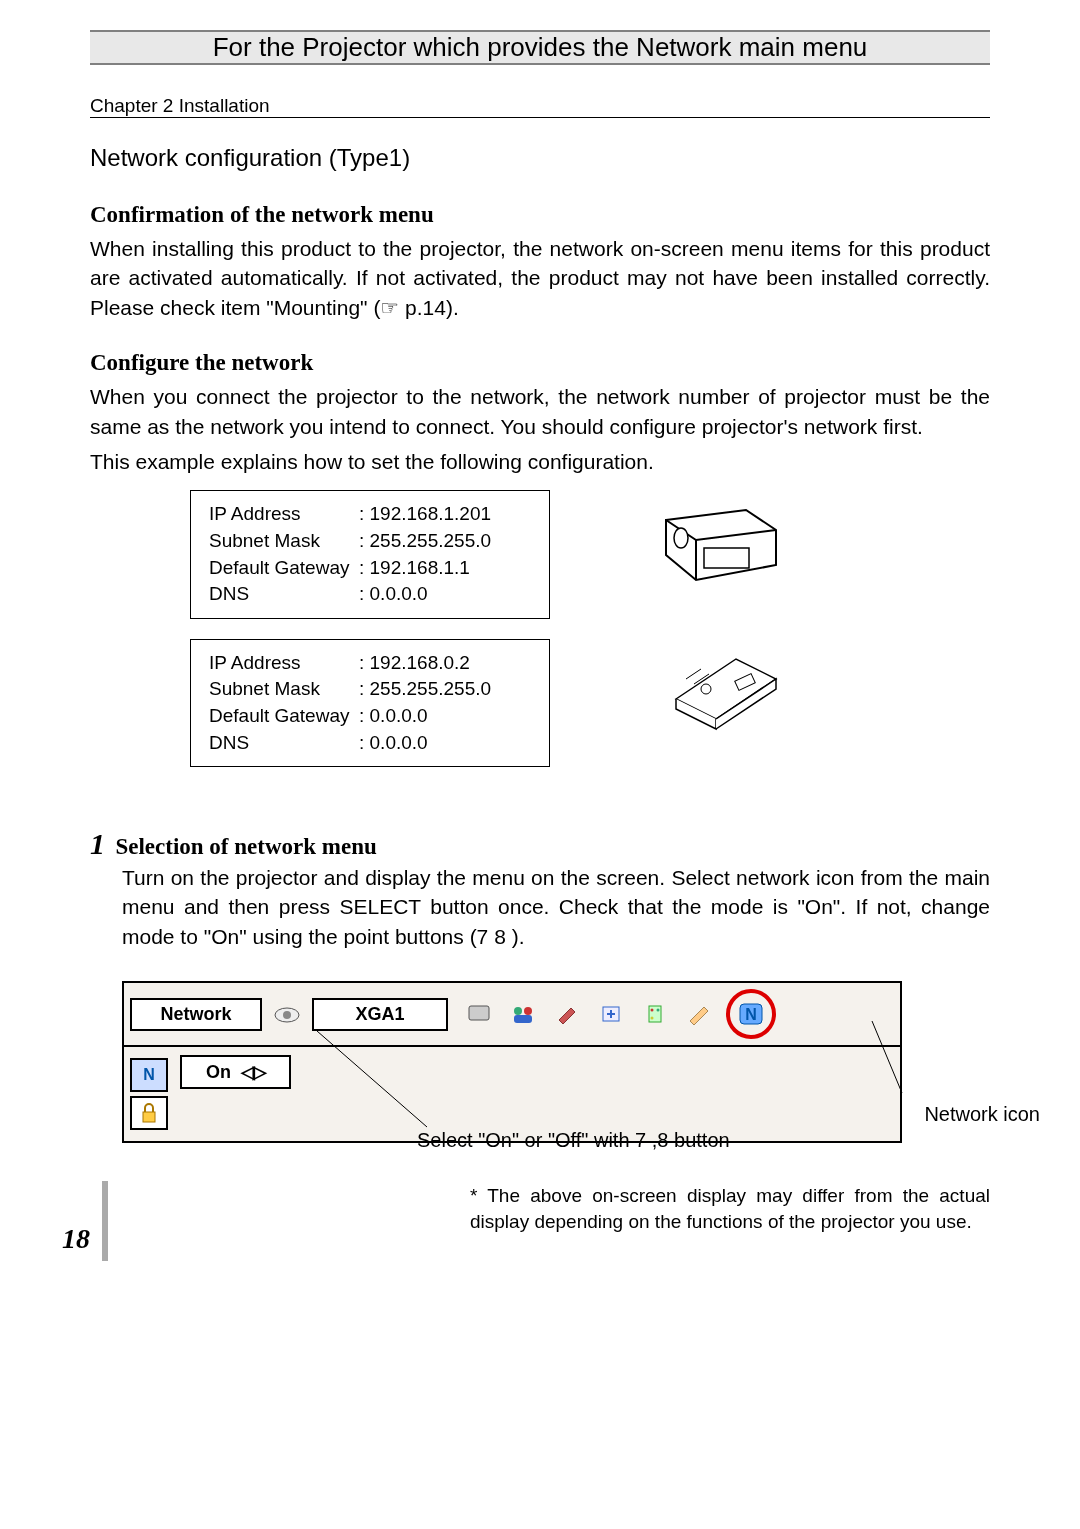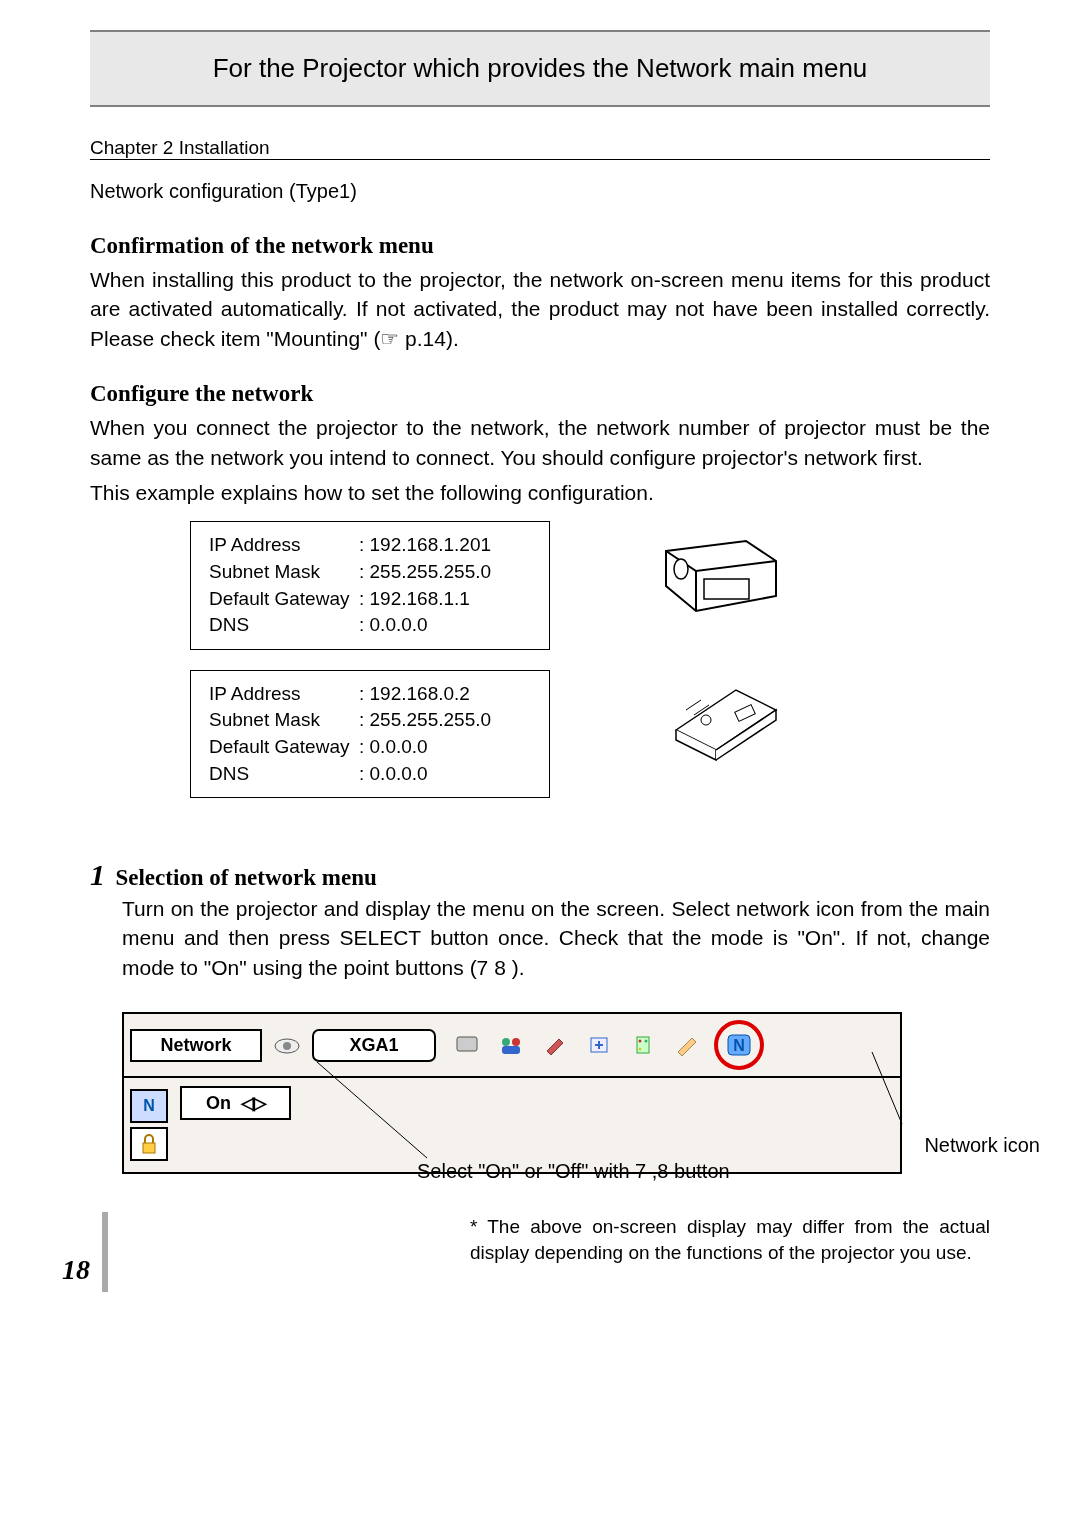--- a/index.html
+++ b/index.html
@@ -11,35 +11,35 @@
       color: #000;
     }
     .page {
       padding: 30px 90px 40px 90px;
       position: relative;
     }
     .header-bar {
       background: #e8e8e8;
       border-top: 2px solid #808080;
       border-bottom: 2px solid #808080;
-      padding: 21px 20px;
+      padding: 0 20px;
       font-size: 26px;
       text-align: center;
       margin-bottom: 30px;
     }
     .chapter-label {
       font-size: 19px;
       margin-bottom: 6px;
       border-bottom: 1px solid #000;
     }
     .section-title {
-      font-size: 20px;
+      font-size: 24px;
       font-weight: normal;
       margin-bottom: 30px;
-      margin-top: 20px;
+      margin-top: 26px;
     }
     .subsection-title {
       font-family: Georgia, 'Times New Roman', serif;
       font-weight: bold;
       font-size: 23px;
       margin-bottom: 6px;
     }
     .body-text {
       font-size: 21px;
       line-height: 1.4;
@@ -320,21 +320,21 @@
   <div class="osd-container">
     <div class="osd">
       <div class="osd-top">
         <div class="osd-label-box">Network</div>
         <div class="osd-icon">
           <svg width="30" height="22">
               <ellipse cx="15" cy="12" rx="12" ry="7" fill="#eee" stroke="#555"></ellipse>
               <circle cx="15" cy="12" r="4" fill="#888"></circle>
             </svg>
         </div>
-        <div class="osd-label-box" style="width:124px;border-radius:7px;">XGA1</div>
+        <div class="osd-label-box" style="width:136px;">XGA1</div>
         <div class="osd-icon-row">
           <div class="osd-icon">
               <svg width="28" height="24">
                 <rect x="4" y="4" width="20" height="14" rx="2" fill="#ccc" stroke="#555"></rect>
               </svg>
             </div>
           <div class="osd-icon">
               <svg width="28" height="24">
                 <circle cx="9" cy="9" r="4" fill="#3a7"></circle>
                 <circle cx="19" cy="9" r="4" fill="#c33"></circle>

